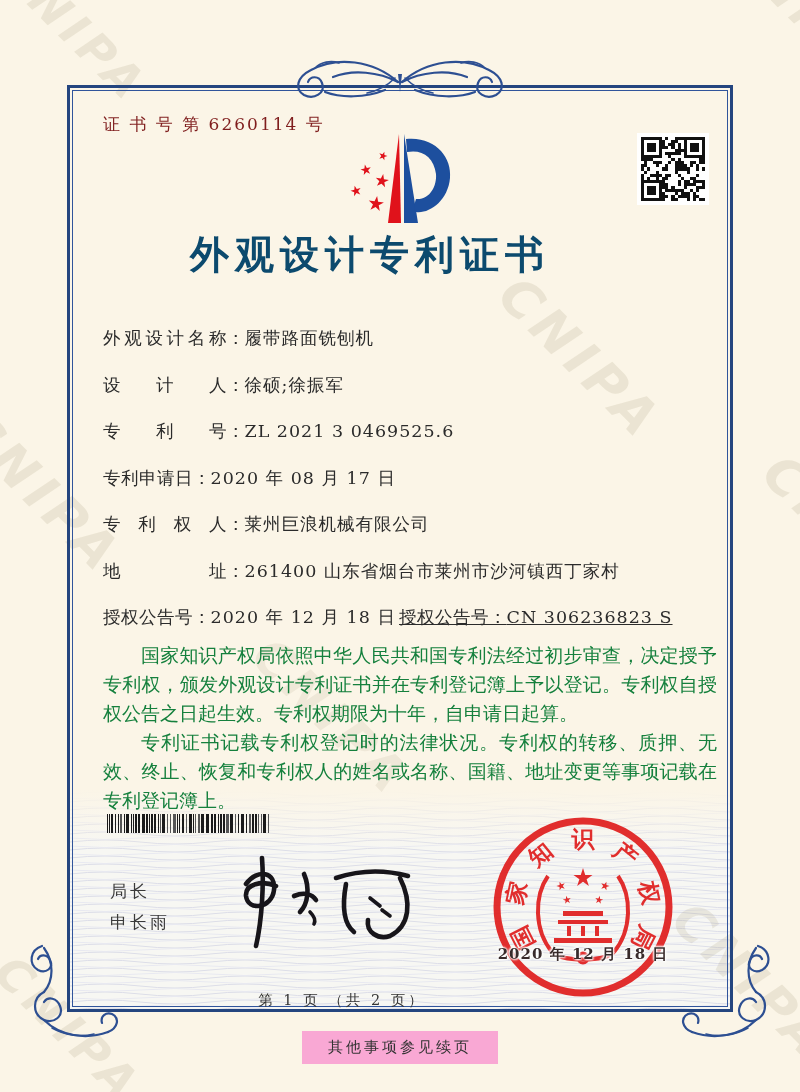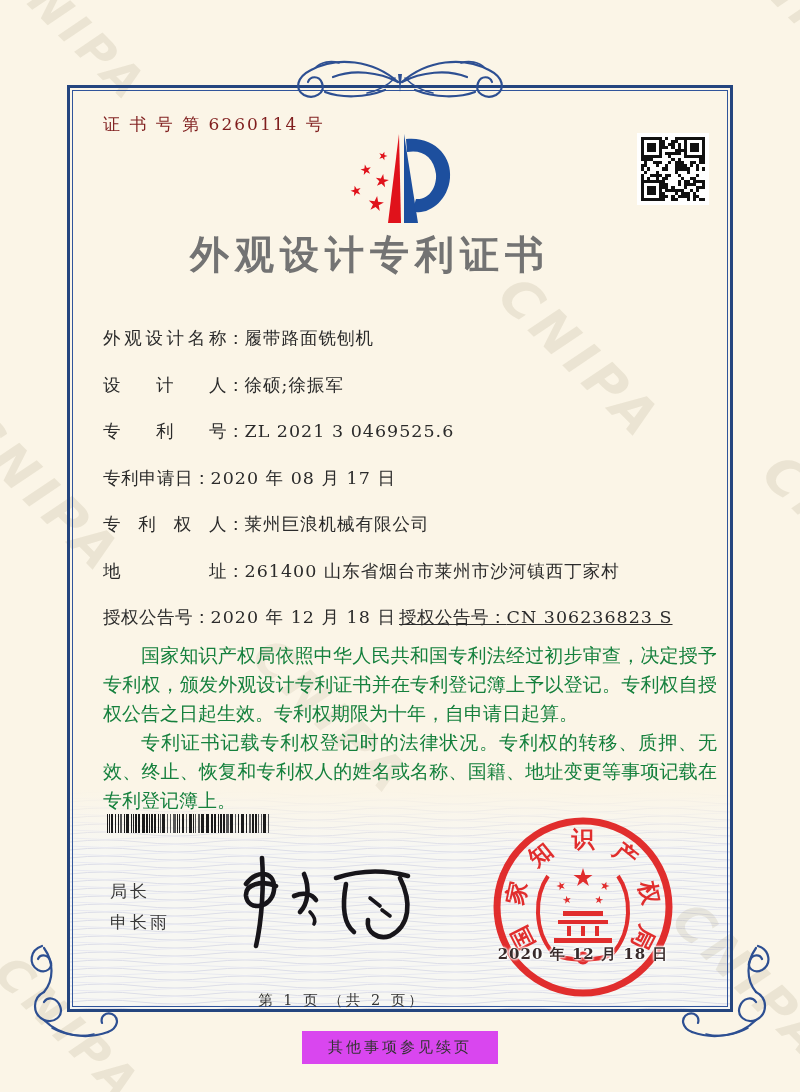--- a/index.html
+++ b/index.html
@@ -28,21 +28,21 @@
   .ornament-top{position:absolute;left:285px;top:48px;width:230px;height:66px;z-index:5;}
   .corner-flourish{position:absolute;width:104px;height:108px;z-index:5;}
   .corner-left{left:18px;top:942px;}
   .corner-right{left:678px;top:942px;transform:scaleX(-1);}
   
   .cert-number{position:absolute;left:103px;top:113px;font-size:17px;letter-spacing:2px;color:#7f1d1d;z-index:6;}
   .logo{position:absolute;left:333px;top:124px;width:124px;height:112px;z-index:6;}
   .qr{position:absolute;left:637px;top:133px;width:72px;height:72px;background:#fff;padding:4px;box-sizing:border-box;z-index:6;}
   .qr svg{display:block;width:100%;height:100%;}
   .page-title{position:absolute;left:0;top:228px;width:740px;text-align:center;
-    font-size:39px;font-weight:bold;letter-spacing:6px;color:#737373;z-index:6;}
+    font-size:39px;font-weight:bold;letter-spacing:6px;color:#0c4a6e;z-index:6;}
   
   .fields{position:absolute;left:103px;top:325px;width:560px;z-index:6;font-size:17.5px;}
   .field-row{height:46.5px;line-height:27px;position:relative;white-space:nowrap;}
   .flabel{letter-spacing:0.5px;}
   .flabel.w6{display:inline-block;width:124px;text-align:justify;text-align-last:justify;}
   .fvalue{letter-spacing:1px;}
   .grant-number-wrap{position:absolute;left:296px;top:0;text-decoration:underline;}
   
   .body-text{position:absolute;left:103px;top:641px;width:614px;z-index:6;
     font-size:19px;line-height:29px;text-align:justify;color:#15803d;}
@@ -58,21 +58,21 @@
   
   .seal{position:absolute;left:490px;top:814px;width:186px;height:186px;z-index:7;opacity:0.93;}
   .seal svg{display:block;width:100%;height:100%;}
   .seal-date{position:absolute;left:0;top:131px;width:100%;text-align:center;
     font-size:15px;letter-spacing:1px;color:#2a1c1c;font-weight:bold;
     text-shadow:0 0 2px #fff,0 0 3px #fff,1px 1px 2px #fff,-1px -1px 2px #fff;}
   
   .page-num{position:absolute;left:0;top:991px;width:684px;text-align:center;
     font-size:14.5px;letter-spacing:3px;color:#333;z-index:6;}
   .cont-note{position:absolute;left:50%;top:1031px;transform:translateX(-50%);
-    background:#d946ef;padding:7px 26px;font-size:15px;letter-spacing:3px;color:#333;z-index:6;}
+    background:#f9a8d4;padding:7px 26px;font-size:15px;letter-spacing:3px;color:#333;z-index:6;}
 </style>
 </head>
 <body>
 
 <div class="wm" style="left:-18px;top:2px;font-size:46px;">CNIPA</div>
 <div class="wm" style="left:712px;top:-16px;font-size:46px;">CNIPA</div>
 <div class="wm" style="left:478px;top:328px;font-size:52px;">CNIPA</div>
 <div class="wm" style="left:-62px;top:462px;font-size:52px;">CNIPA</div>
 <div class="wm" style="left:742px;top:506px;font-size:52px;">CNIPA</div>
 <div class="wm" style="left:232px;top:688px;font-size:50px;color:rgba(158,143,104,0.12);">CNIPA</div>

